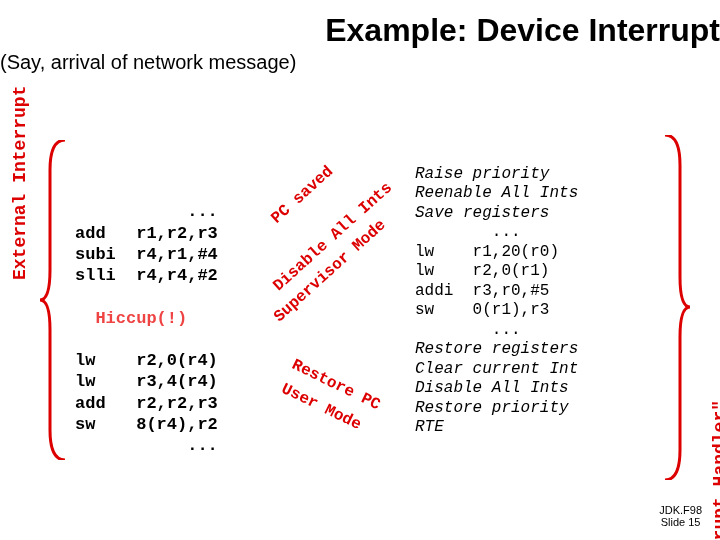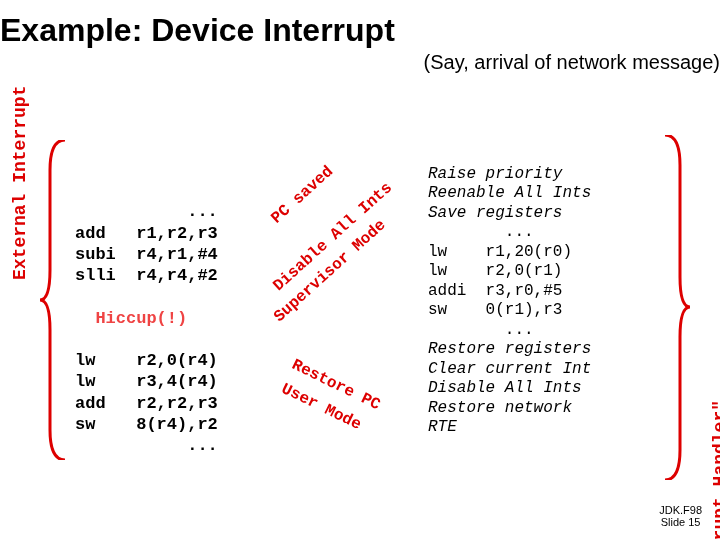--- a/index.html
+++ b/index.html
@@ -6,28 +6,28 @@
     margin: 0;
     padding: 0;
     width: 720px;
     height: 540px;
     background: #fff;
     font-family: "Comic Sans MS", cursive, sans-serif;
     position: relative;
     overflow: hidden;
   }
   .title {
-    text-align: left;
+    text-align: right;
     font-size: 32px;
     font-weight: bold;
     color: #000;
     margin-top: 12px;
   }
   .subtitle {
-    text-align: right;
+    text-align: left;
     font-size: 20px;
     color: #000;
     margin-top: 2px;
   }
   .left-vert {
     position: absolute;
     left: 10px;
     top: 280px;
     transform: rotate(-90deg);
     transform-origin: left top;
@@ -55,21 +55,21 @@
     top: 180px;
     font-family: "Courier New", monospace;
     font-weight: bold;
     font-size: 17px;
     line-height: 1.25;
     white-space: pre;
     color: #000;
   }
   .code-right {
     position: absolute;
-    left: 428px;
+    left: 415px;
     top: 145px;
     font-family: "Courier New", monospace;
     font-size: 16px;
     line-height: 1.22;
     white-space: pre;
     color: #000;
   }
   .code-right .ital { font-style: italic; }
   .diag {
     position: absolute;
@@ -148,20 +148,20 @@
 Save registers</span>
 <span>        ...
 lw    r1,20(r0)
 lw    r2,0(r1)
 addi  r3,r0,#5
 sw    0(r1),r3
         ...</span>
 <span class="ital">Restore registers
 Clear current Int
 Disable All Ints
-Restore network
+Restore priority
 RTE</span>
 </div>
 
 <div class="footer">
   <div>JDK.F98</div>
   <div>Slide 15</div>
 </div>
 
 </body></html>

